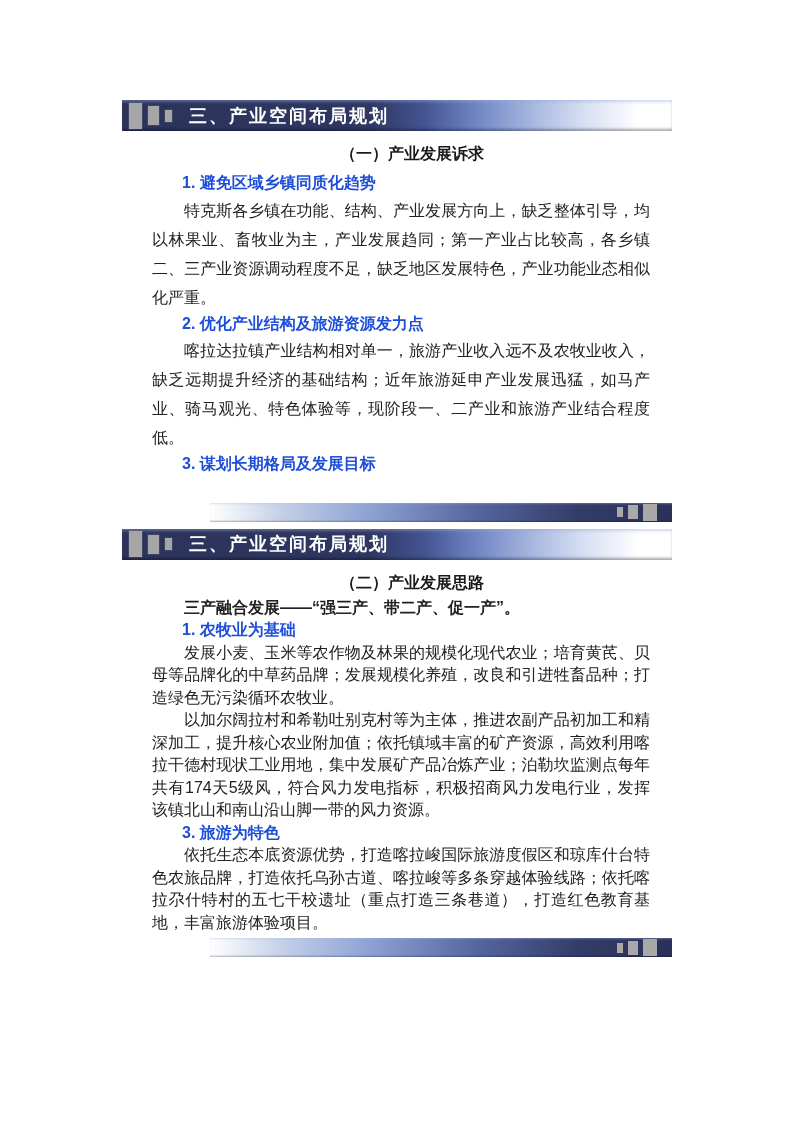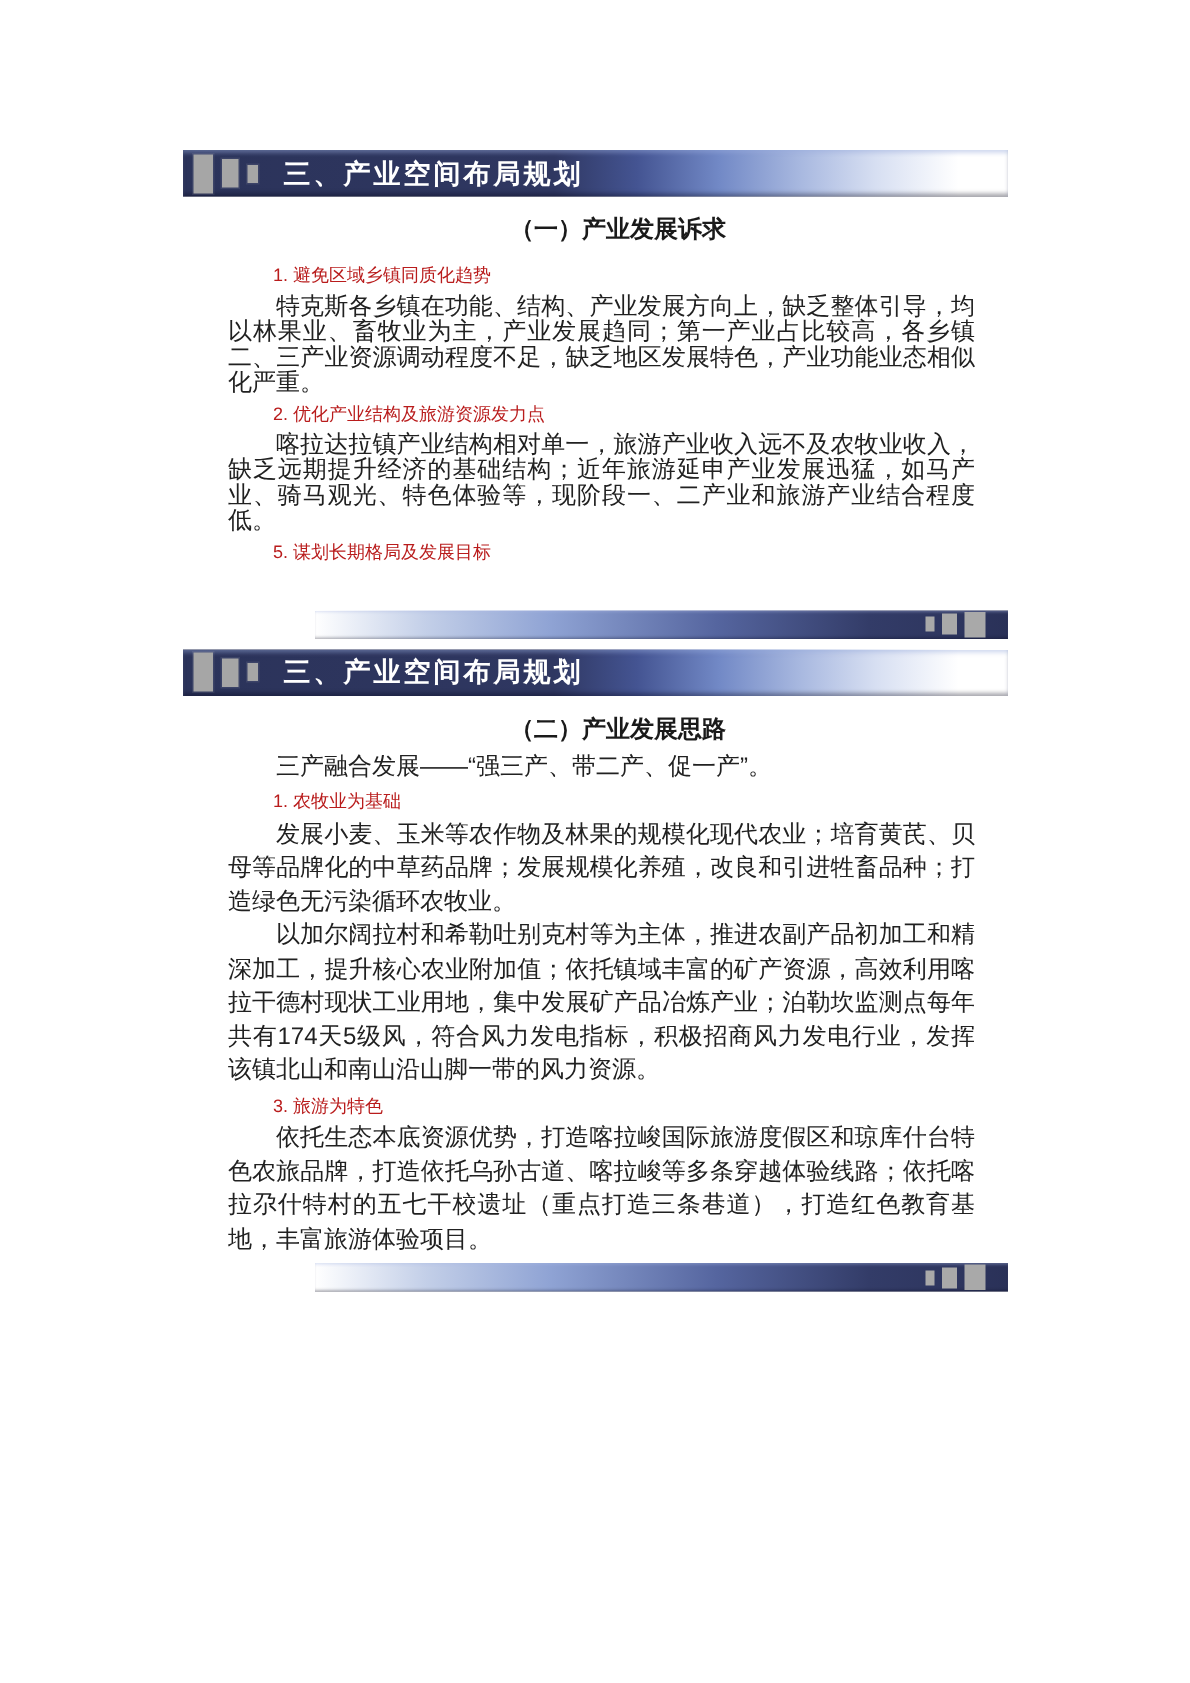--- a/index.html
+++ b/index.html
@@ -49,40 +49,41 @@
   
   .h-sub {
     font-size: 16px;
     font-weight: bold;
     color: #1a1a1a;
     line-height: 24px;
     margin: 0 0 5px 30px;
     text-align: center;
   }
   .num-head {
-    font-size: 12px;
-    font-weight: normal;
-    color: #b91c1c;
+    font-size: 16px;
+    font-weight: bold;
+    color: #1d4ed8;
     line-height: 24.5px;
     margin: 0 0 0 60px;
   }
   .para {
     font-size: 16px;
     color: #212121;
-    line-height: 17px;
+    line-height: 29px;
     margin: 0 22px 0 30px;
     text-indent: 2em;
     text-align: justify;
   }
   .intro {
     font-size: 16px;
     color: #212121;
     line-height: 22.5px;
     margin: 0 22px 0 30px;
     text-indent: 2em;
+    font-weight: bold;
   }
   .s2 .num-head, .s2 .para { line-height: 22.5px; }
   .s2 .h-sub { margin-bottom: 2px; }
   
   .footerbar {
     position: relative;
     height: 19px;
     margin-left: 88px;
     display: flex;
     align-items: center;
@@ -115,21 +116,21 @@
       </div>
 
       <p class="h-sub">（一）产业发展诉求</p>
 
       <p class="num-head">1. 避免区域乡镇同质化趋势</p>
       <p class="para">特克斯各乡镇在功能、结构、产业发展方向上，缺乏整体引导，均以林果业、畜牧业为主，产业发展趋同；第一产业占比较高，各乡镇二、三产业资源调动程度不足，缺乏地区发展特色，产业功能业态相似化严重。</p>
 
       <p class="num-head">2. 优化产业结构及旅游资源发力点</p>
       <p class="para">喀拉达拉镇产业结构相对单一，旅游产业收入远不及农牧业收入，缺乏远期提升经济的基础结构；近年旅游延申产业发展迅猛，如马产业、骑马观光、特色体验等，现阶段一、二产业和旅游产业结合程度低。</p>
 
-      <p class="num-head">5. 谋划长期格局及发展目标</p>
+      <p class="num-head">3. 谋划长期格局及发展目标</p>
     </div>
 
     <div class="footerbar footer1">
       <span class="fb-blk fb-s"></span>
       <span class="fb-blk fb-m"></span>
       <span class="fb-blk fb-l"></span>
     </div>
 
     <div class="slide s2">
       <div class="banner">

